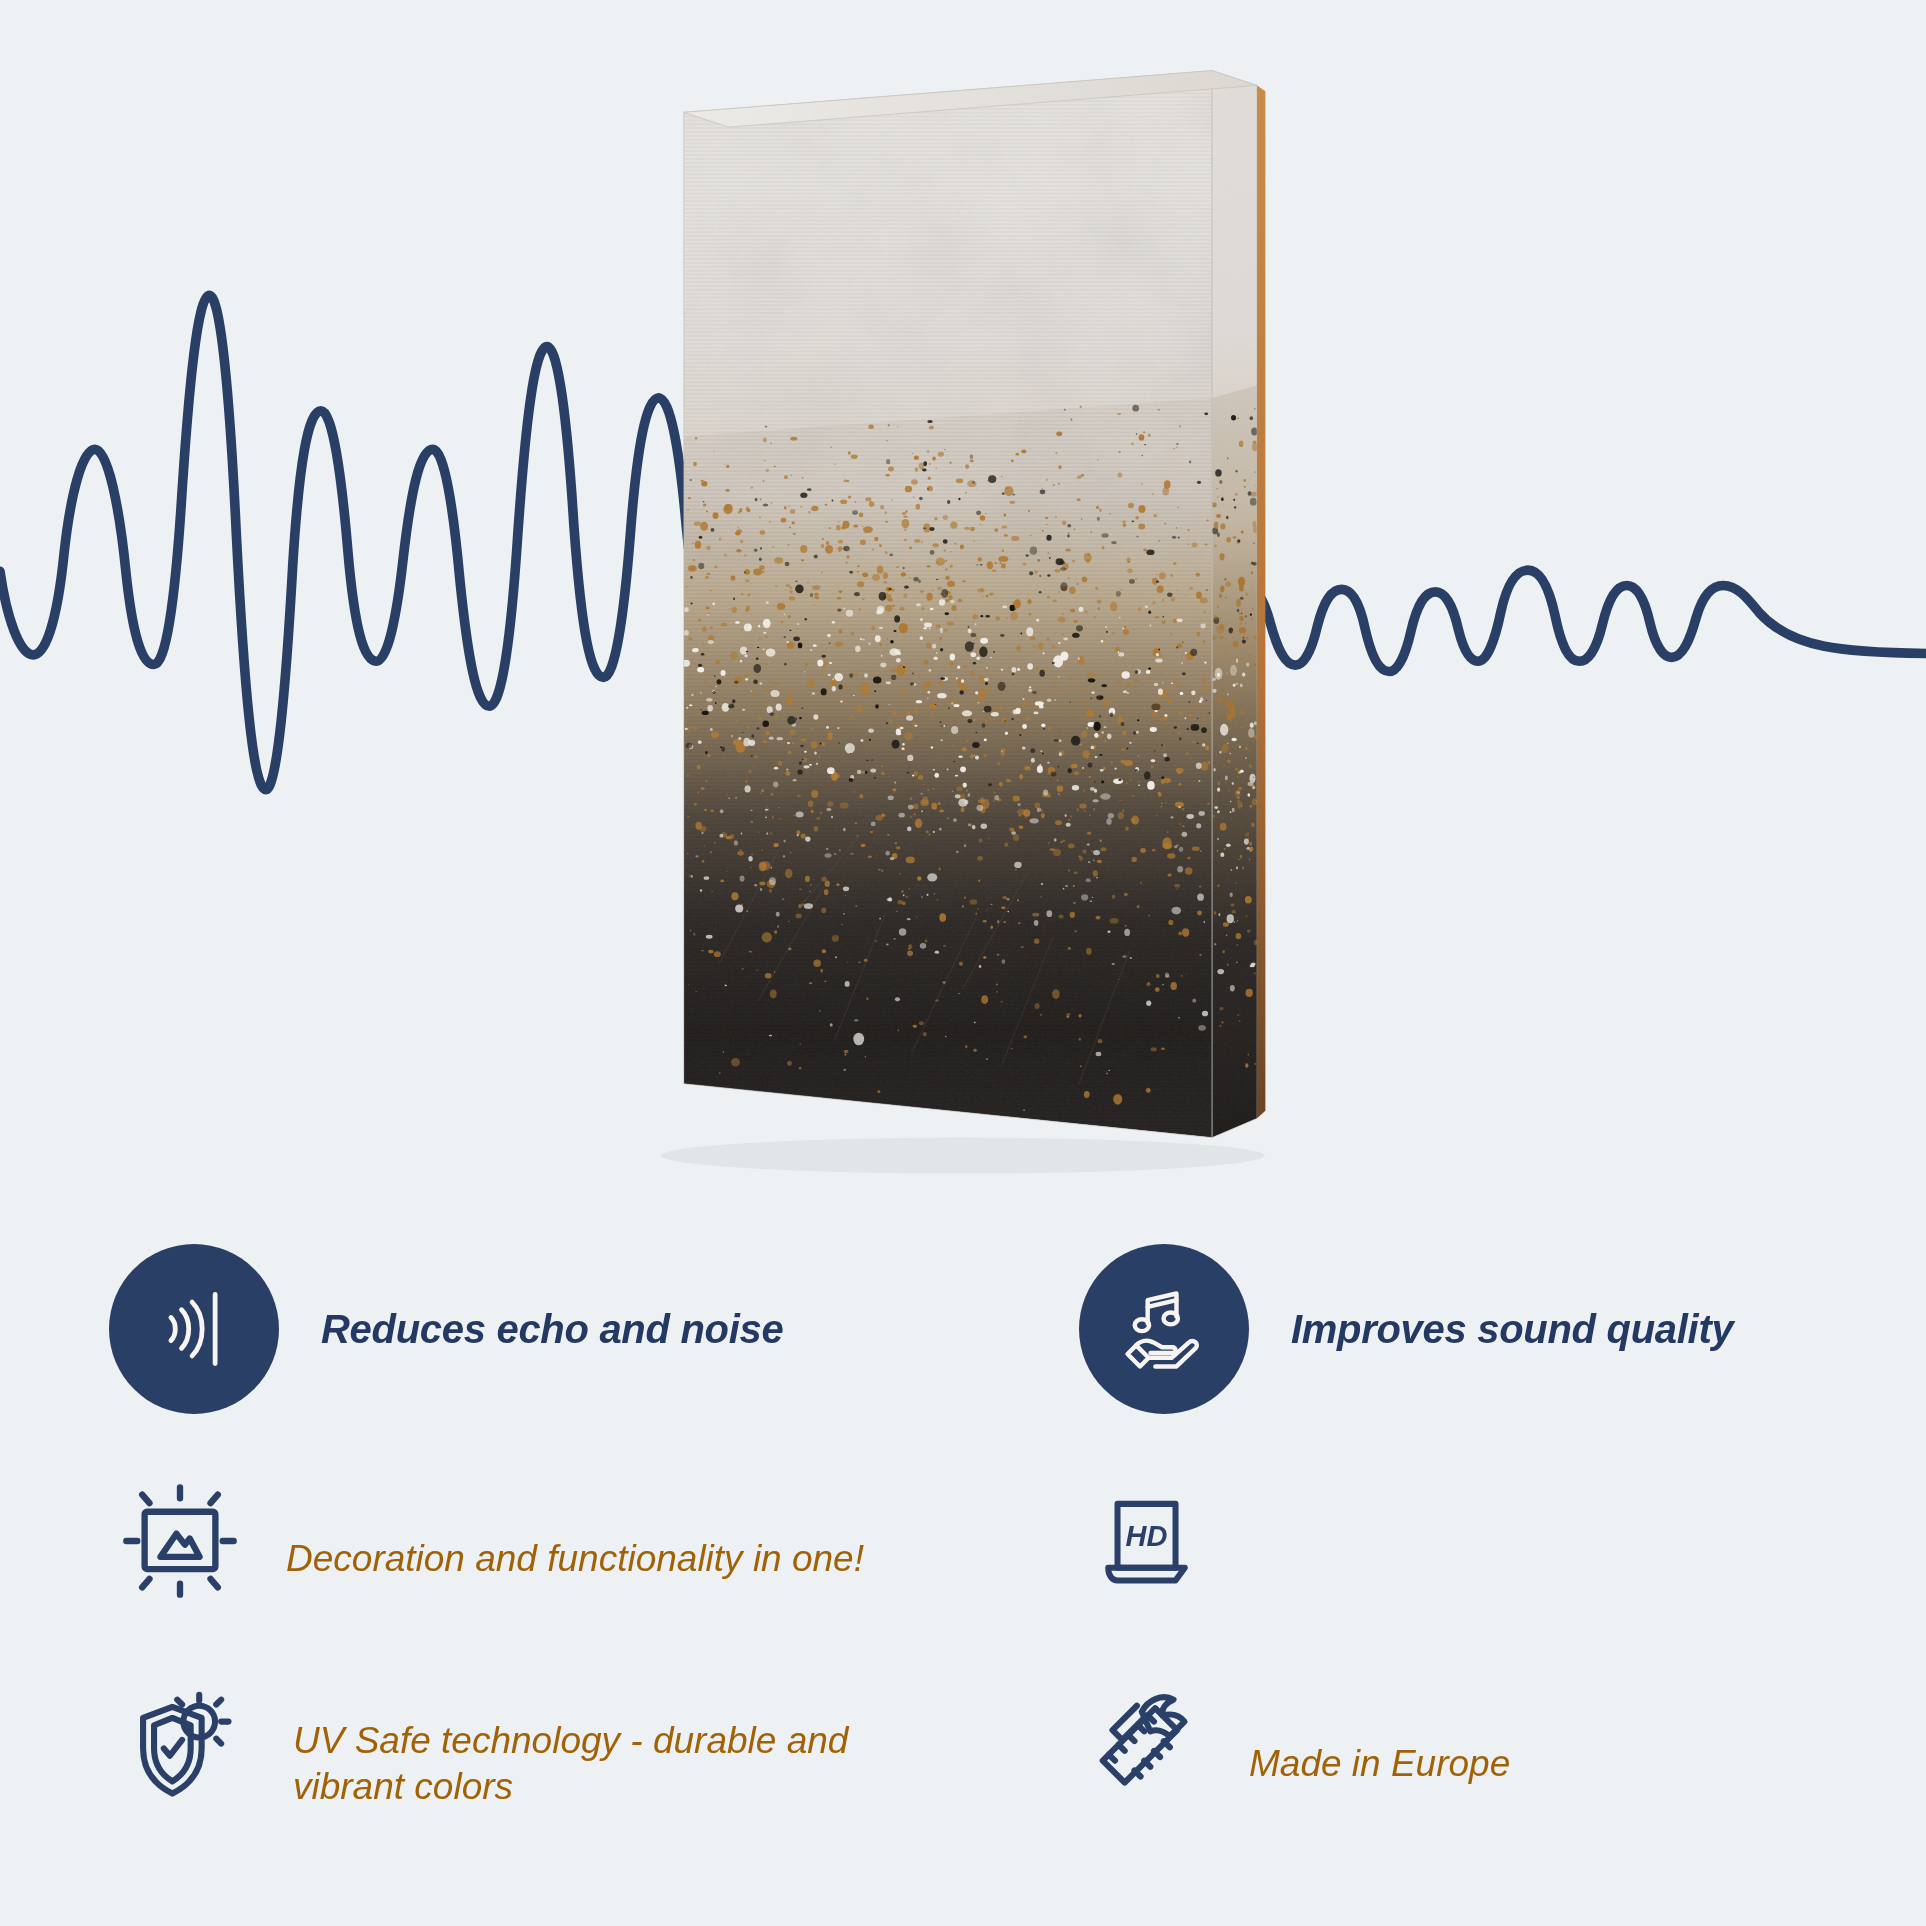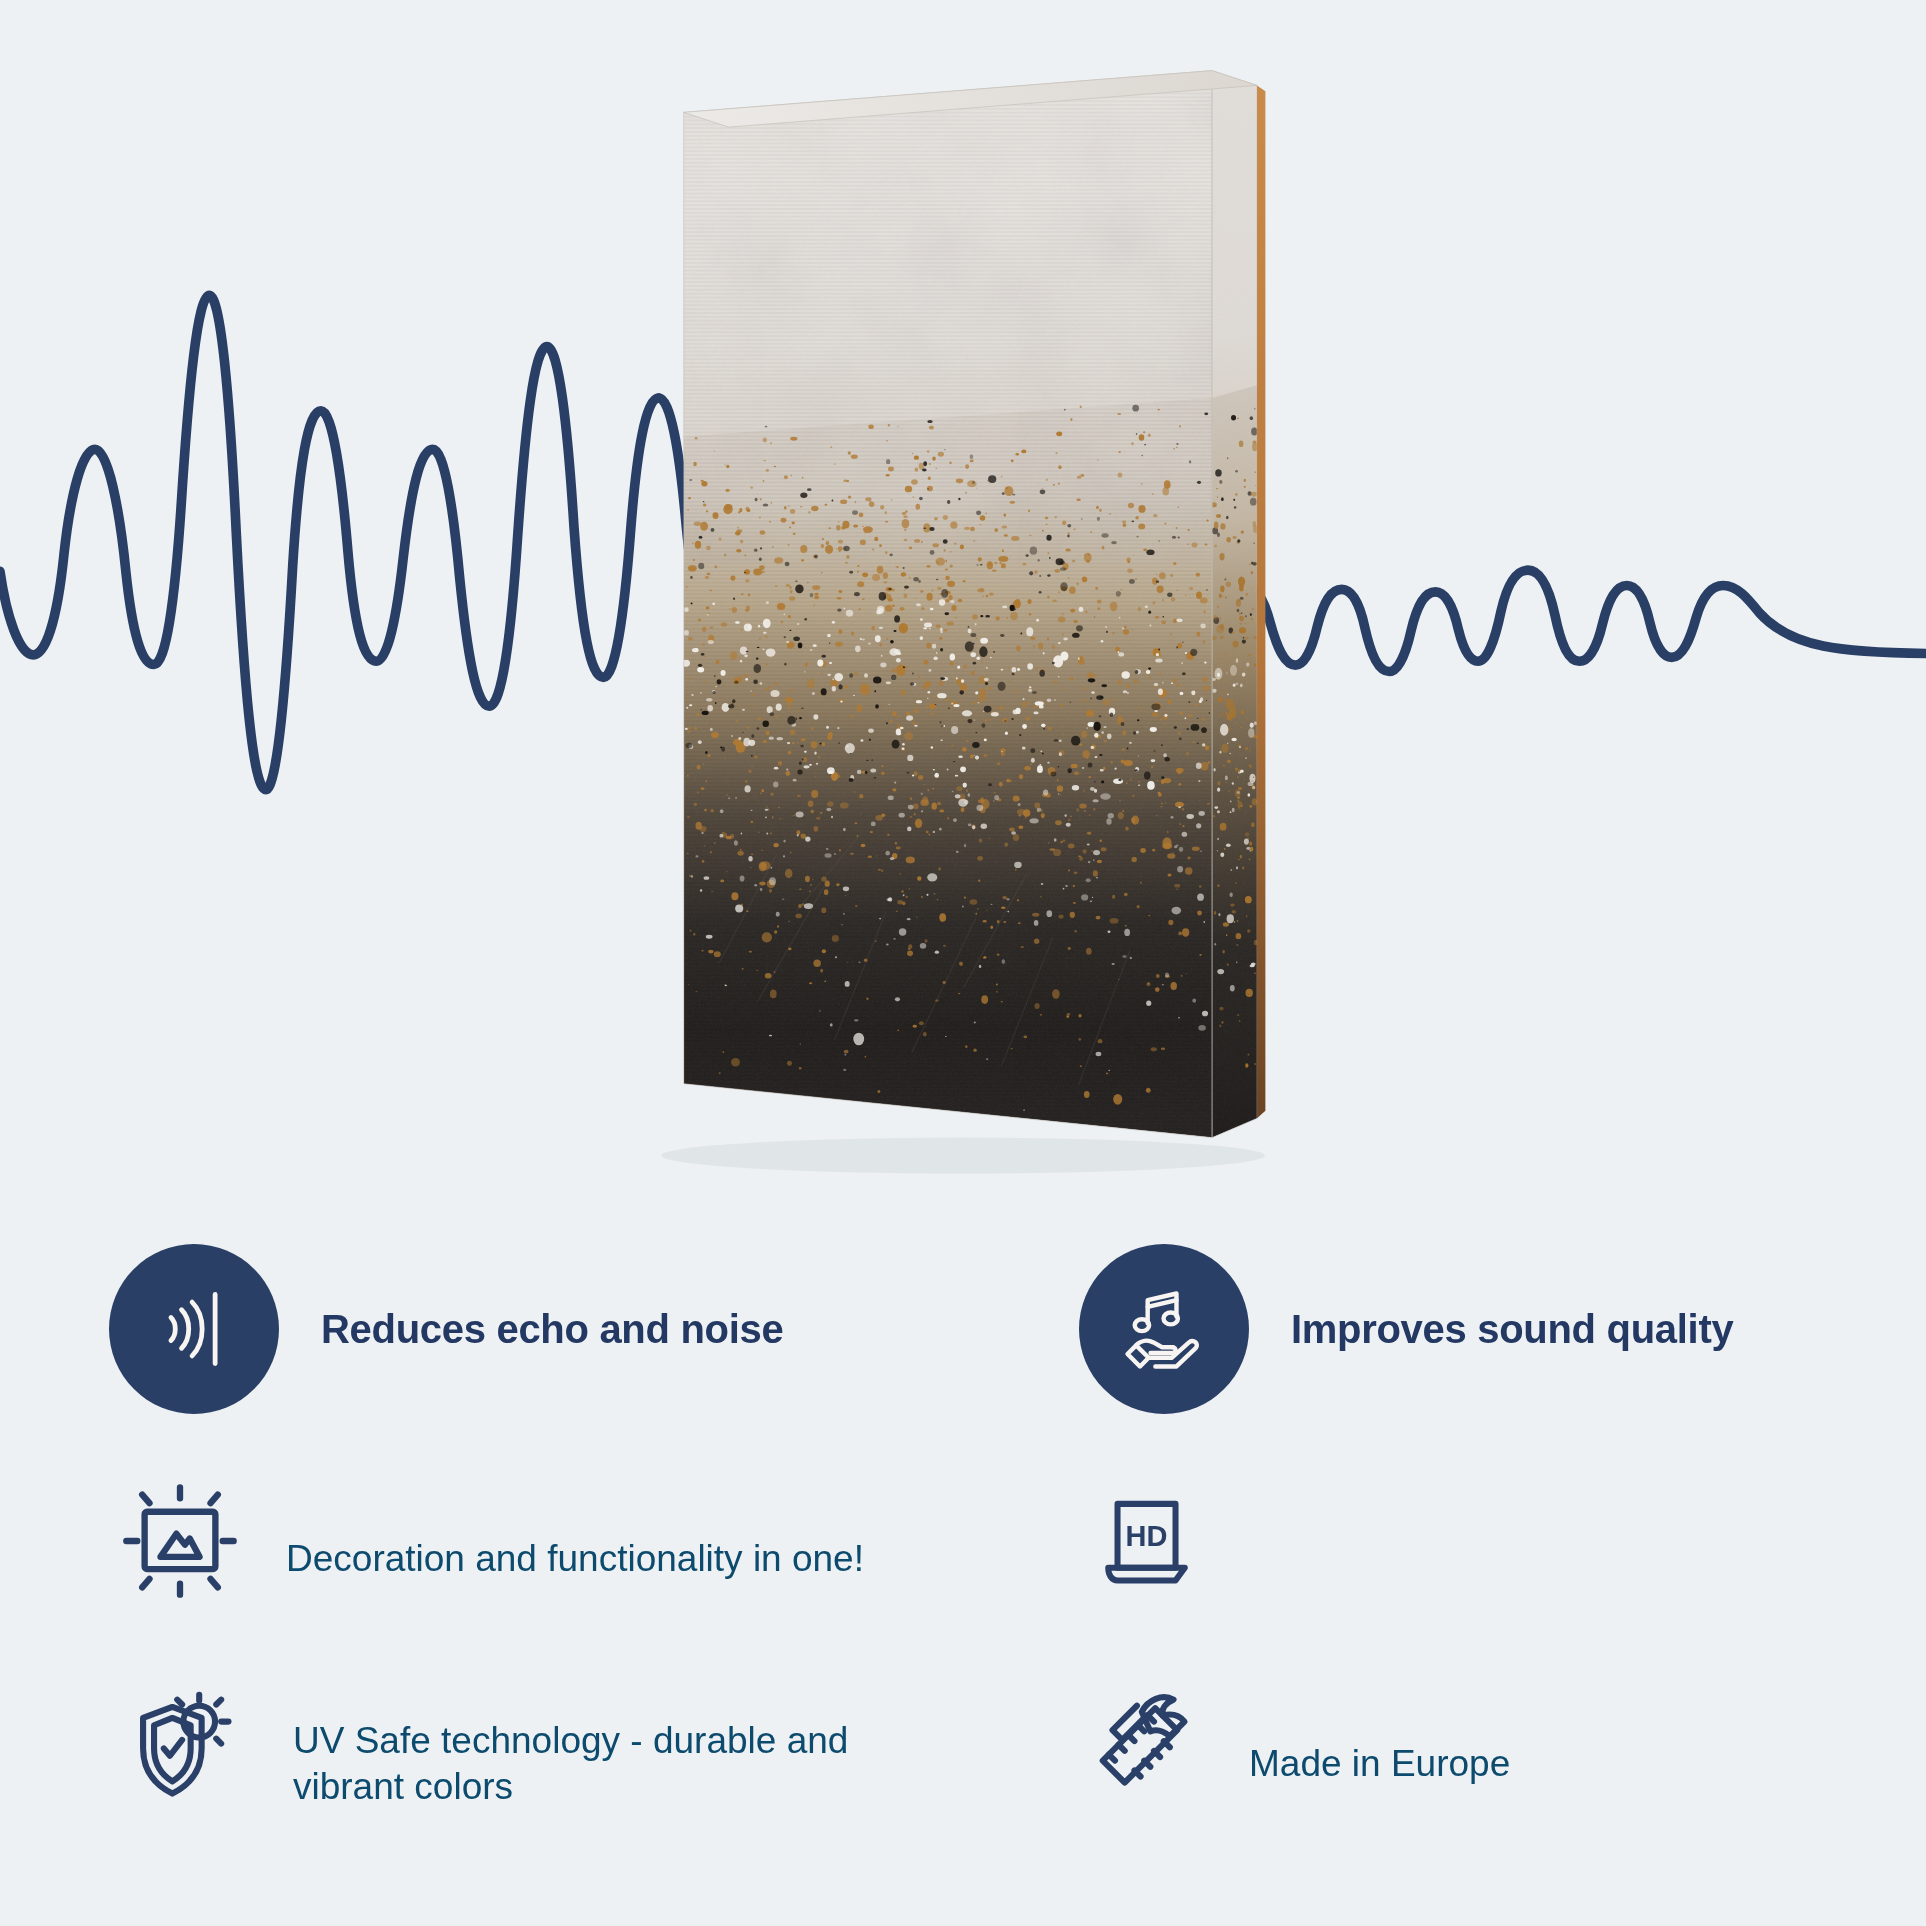--- a/index.html
+++ b/index.html
@@ -17,37 +17,38 @@
   .wave-layer{position:absolute;left:0;top:0;width:1926px;height:1926px;pointer-events:none;}
 
   
   .product{position:absolute;left:0;top:0;width:1926px;height:1926px;}
 
   
   .features{
     position:absolute;left:0;top:1220px;width:1926px;height:706px;
     display:grid;grid-template-columns:963px 963px;
     grid-template-rows:218px 205px 205px;
+    font-style:italic;
   }
   .feat{display:flex;align-items:center;box-sizing:border-box;}
   .feat.col-l{padding-left:109px;}
   .feat.col-r{padding-left:1079px;margin-left:-963px;}
   .feat .ico{flex:0 0 auto;display:flex;justify-content:center;}
 
   .badge-circle{
     width:170px;height:170px;border-radius:50%;
     background:#2a3f66;display:flex;align-items:center;justify-content:center;
   }
   .hero-label{
     font-size:40px;font-weight:700;color:#233963;letter-spacing:-0.3px;
     margin-left:42px;line-height:1.15;
   }
   .plain-ico{width:141px;height:141px;display:flex;align-items:center;justify-content:center;}
   .plain-label{
-    font-size:39px;font-weight:400;color:#0c4a6e;line-height:1.22;
+    font-size:39px;font-weight:400;color:#a16207;line-height:1.22;
     margin-left:36px;max-width:655px;margin-top:36px;
   }
   .row2 .plain-label,.row3 .plain-label{font-size:37px;}
 </style>
 </head>
 <body>
 
 <div id="stage">
 
   <svg class="wave-layer" viewBox="0 0 3000 3000" width="1926" height="1926" xmlns="http://www.w3.org/2000/svg">

